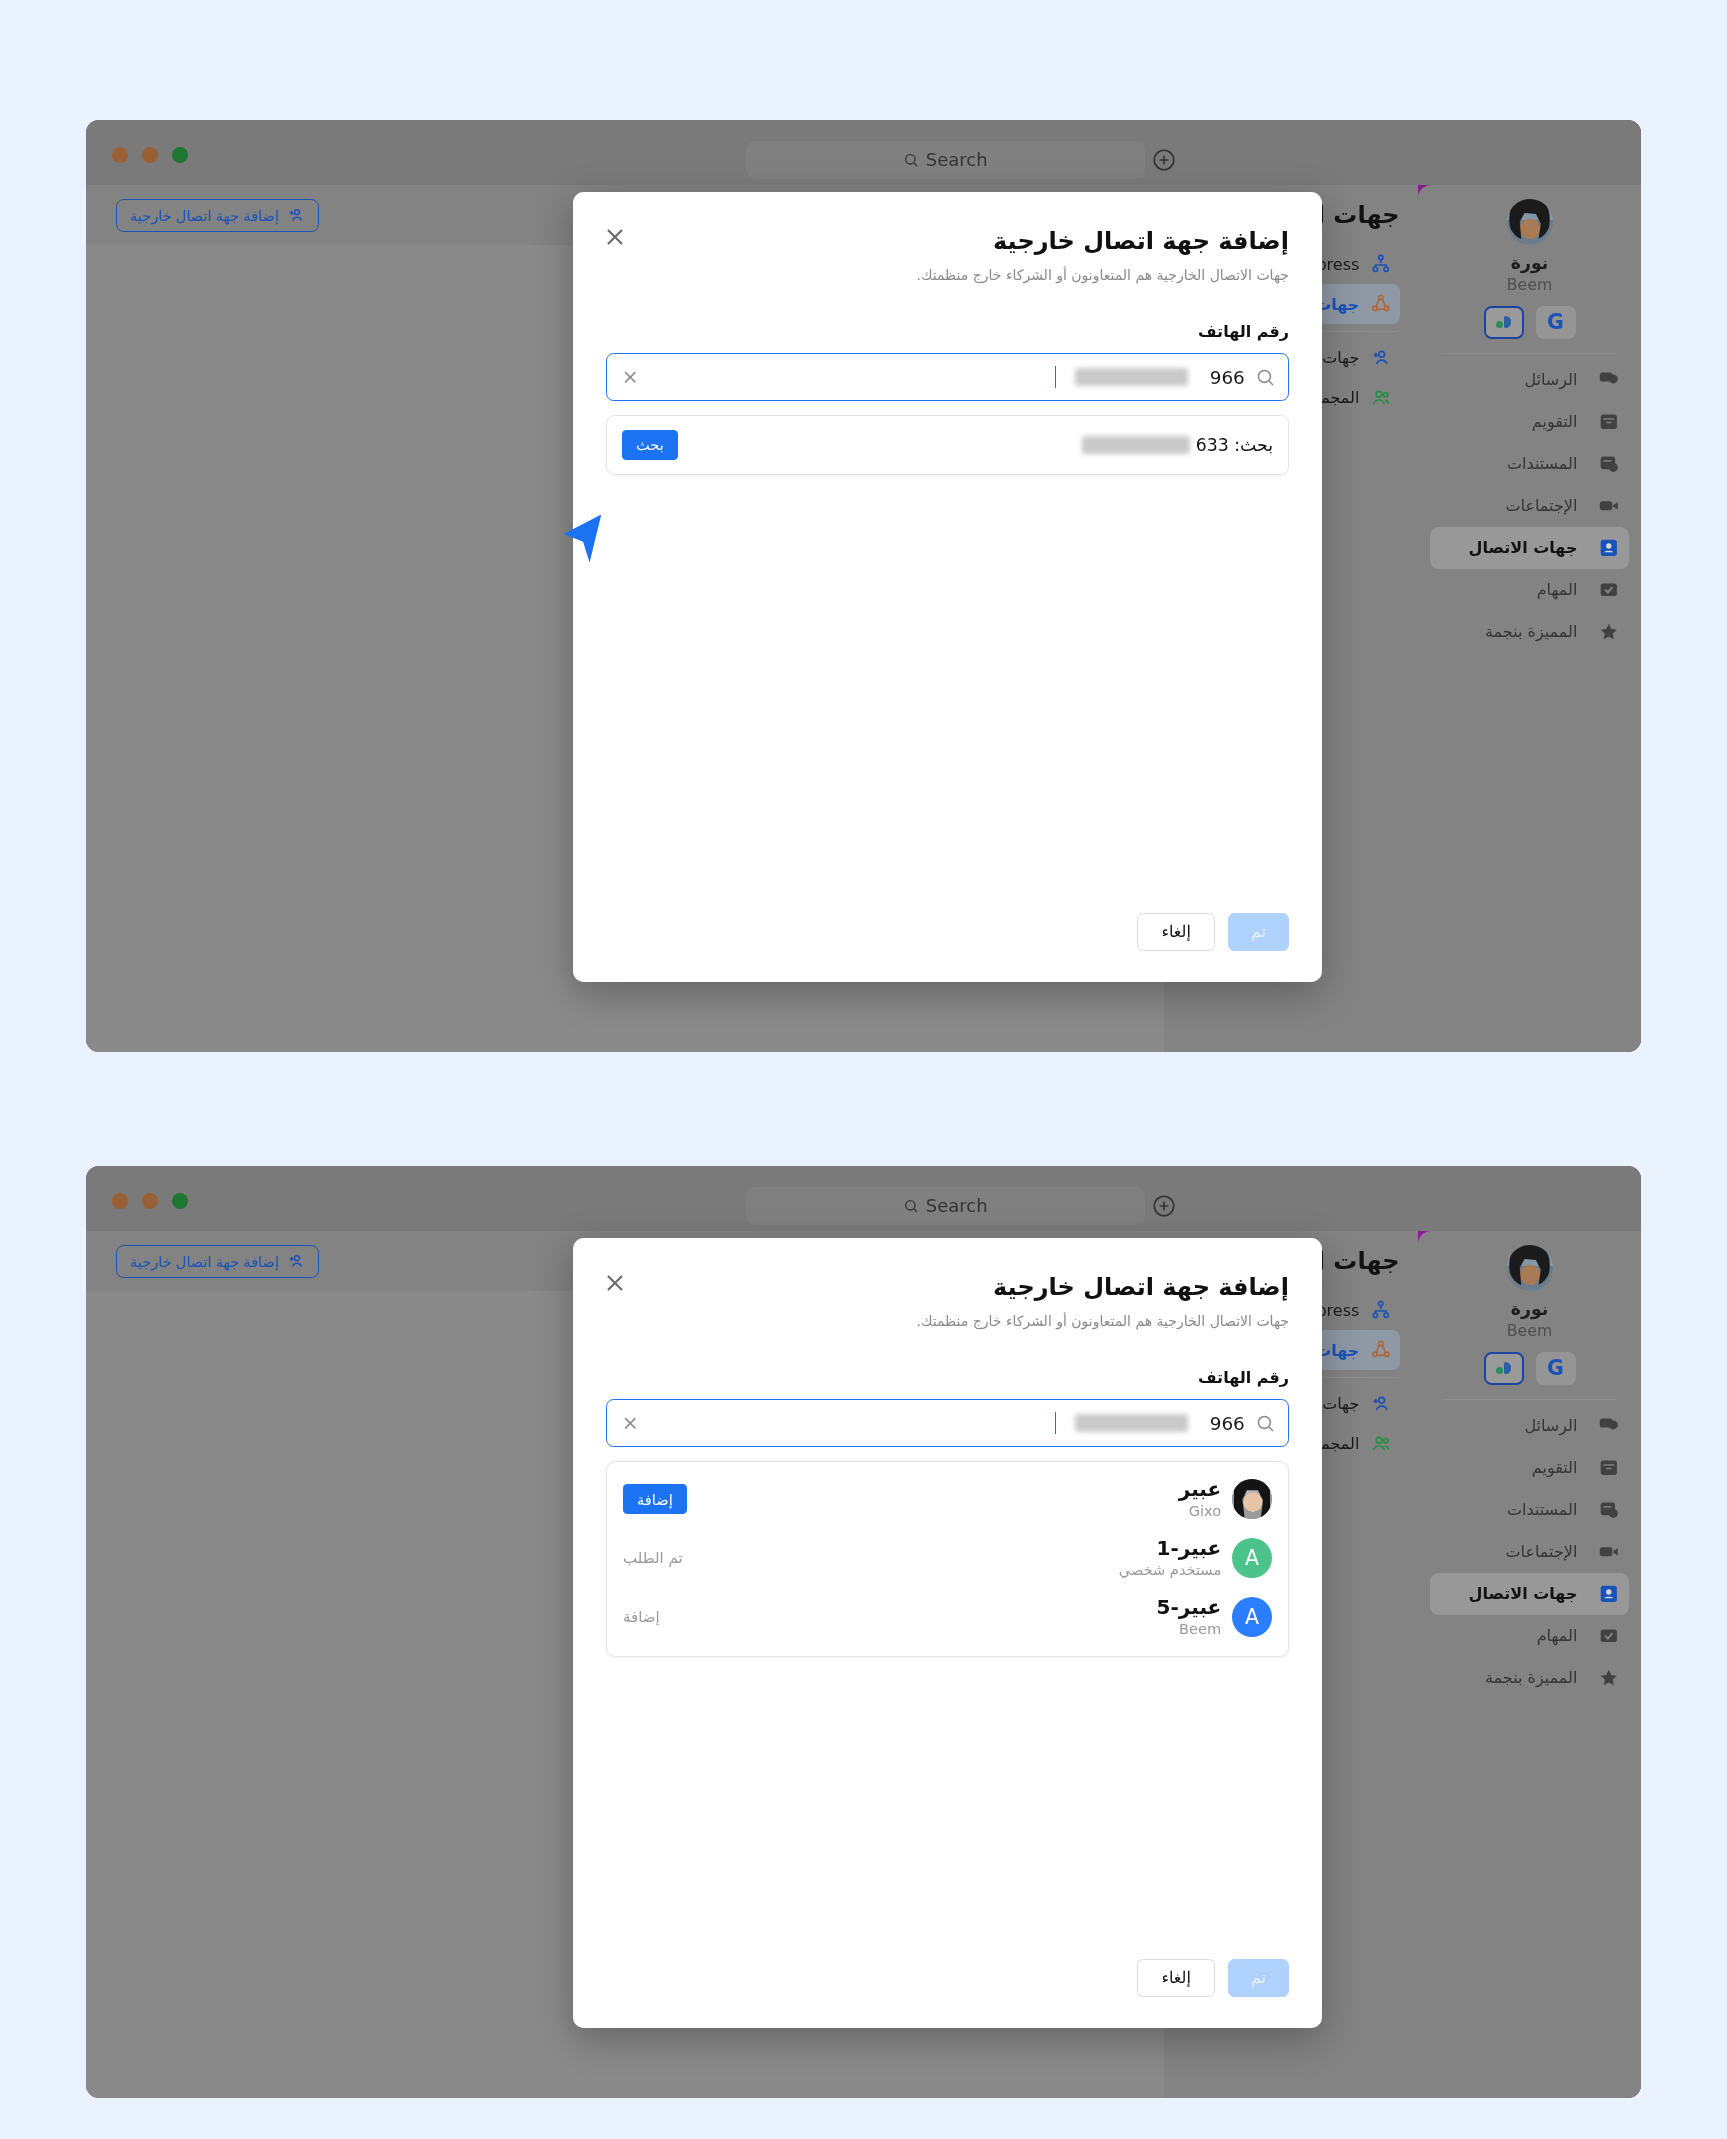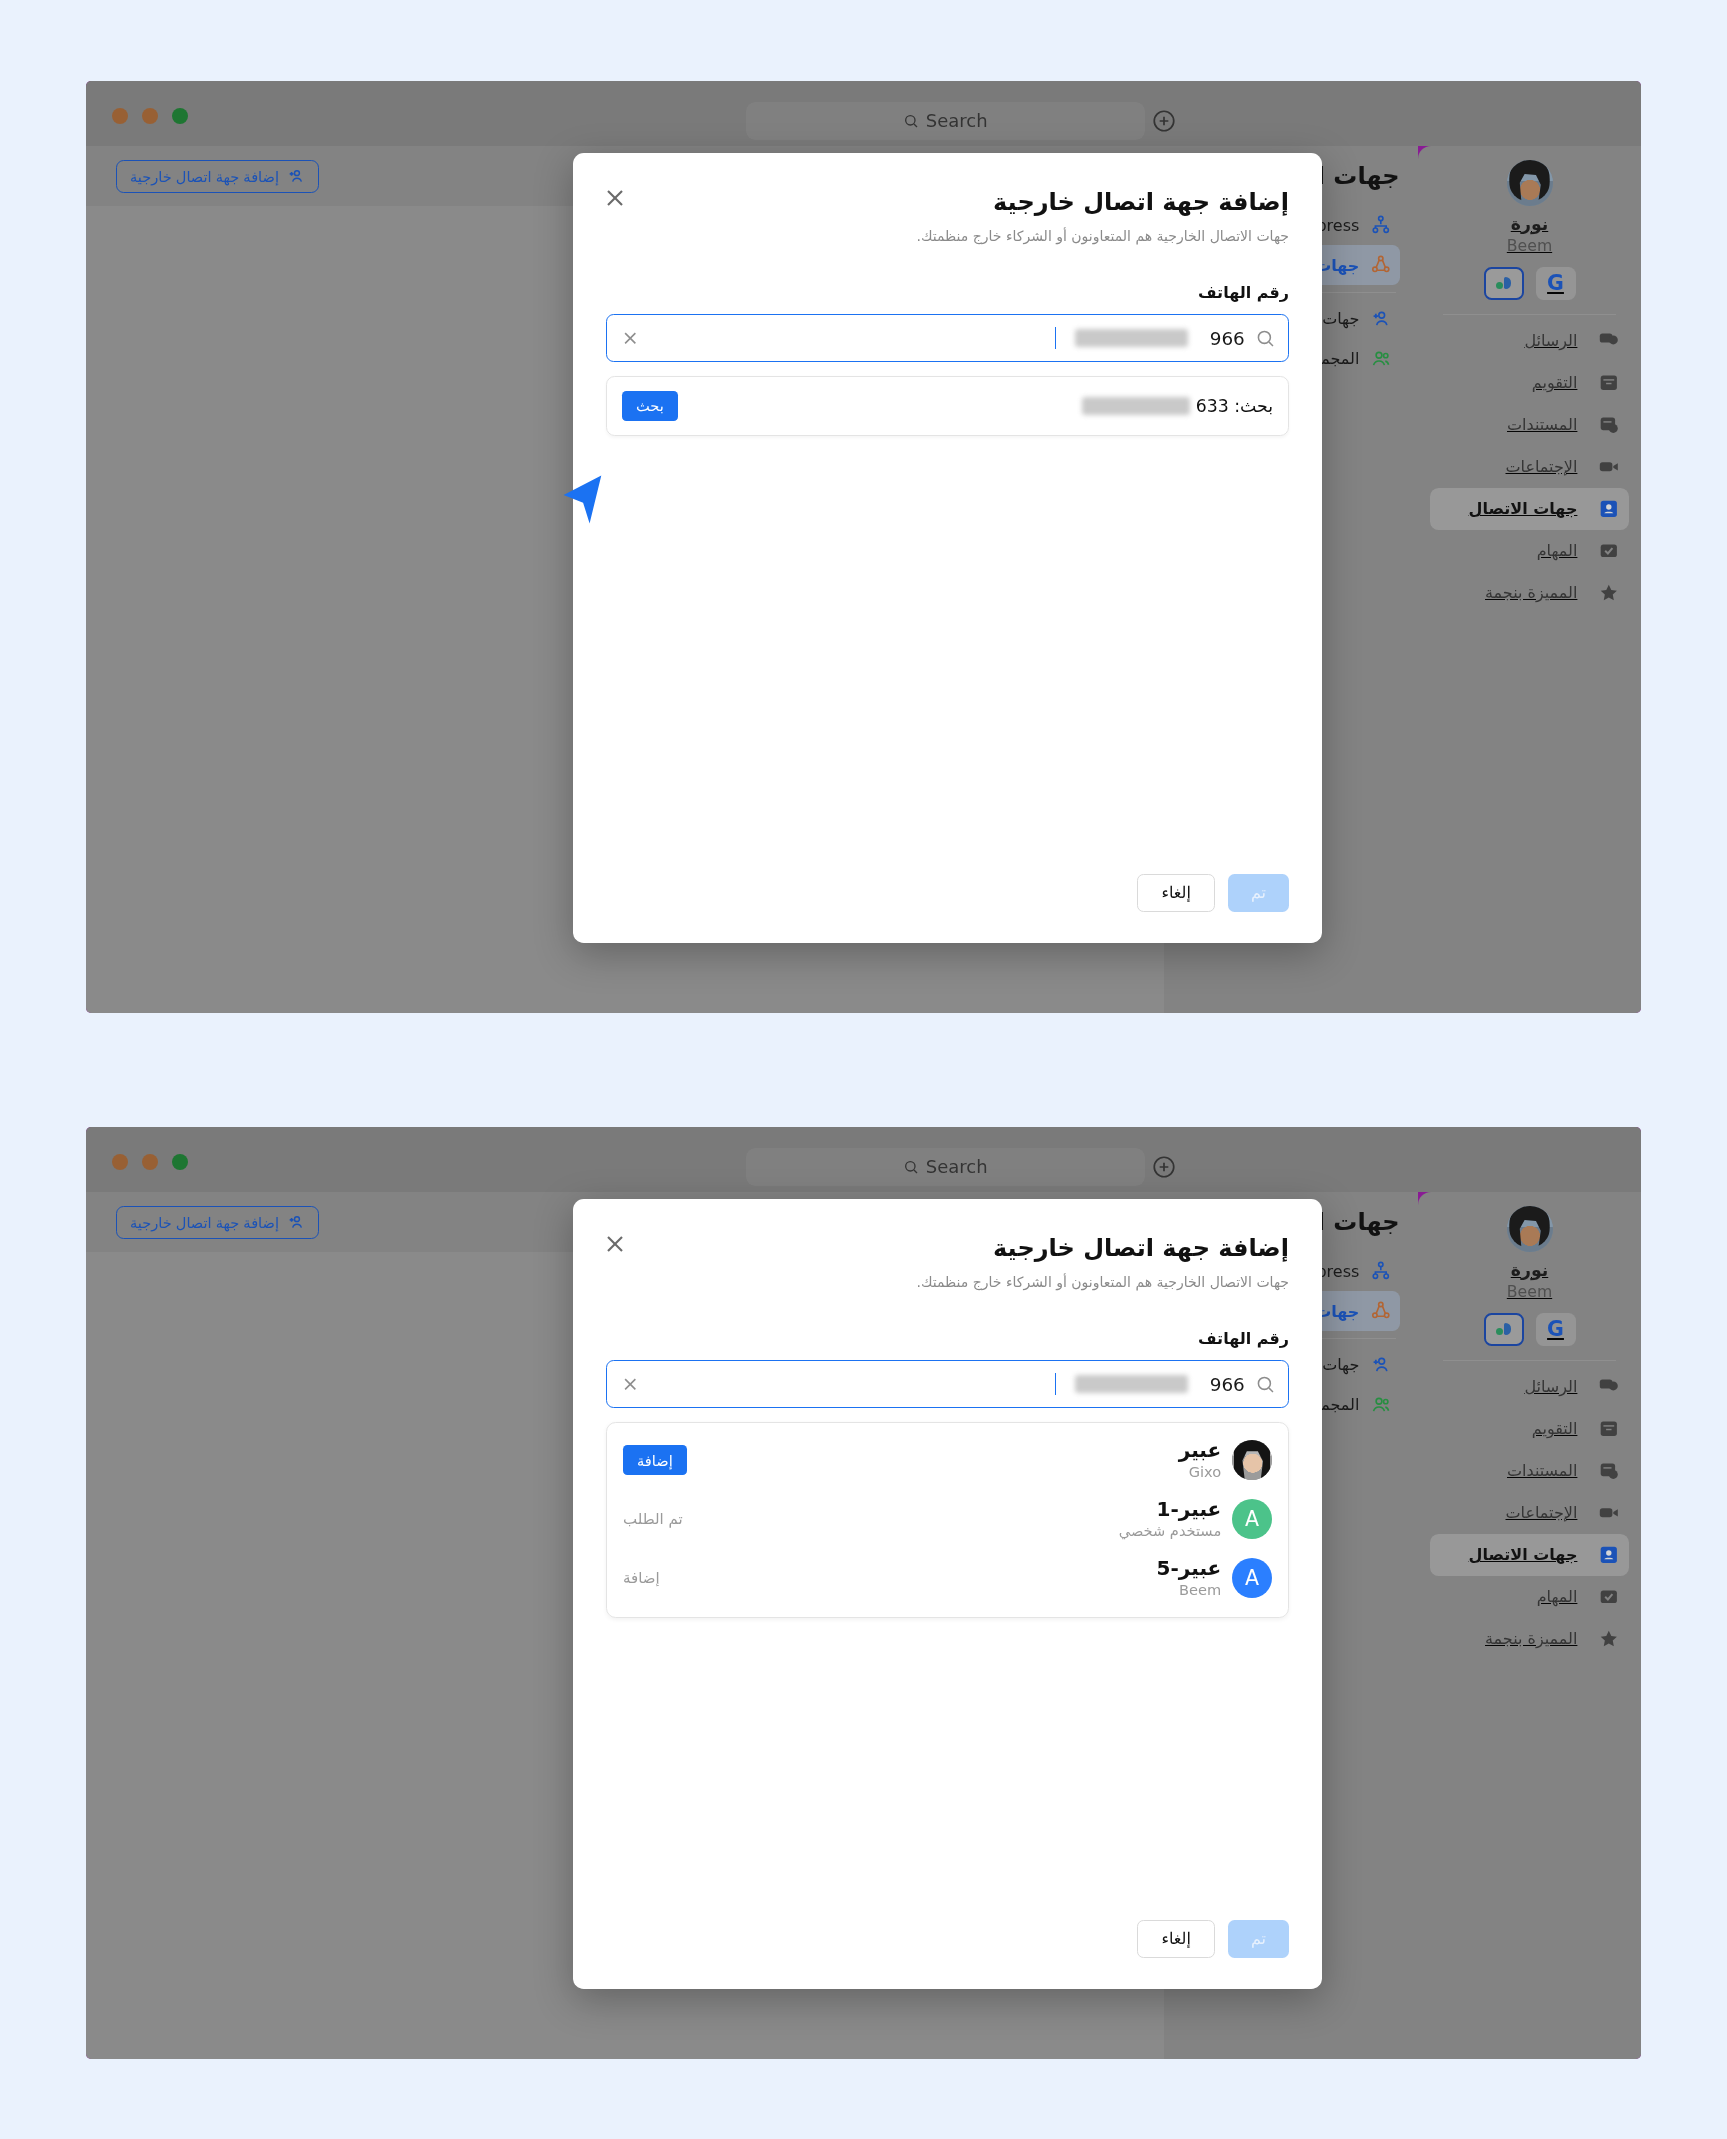--- a/index.html
+++ b/index.html
@@ -16,22 +16,23 @@
     height: 2140px;
     background: #eaf2fd;
     border-radius: 35px 35px 0 0;
     overflow: hidden;
   }
 
   
   .window {
     position: absolute;
     background: #a21caf;
-    border-radius: 5px;
+    border-radius: 13px;
     overflow: hidden;
+    margin-top: 39px;
   }
   .window.w1 { left: 86px; top: 81px; width: 1555px; height: 932px; }
   .window.w2 { left: 86px; top: 1127px; width: 1555px; height: 932px; }
 
   .titlebar {
     position: relative;
     height: 65px;
     background: #8f8f8f;
   }
   .traffic {
@@ -70,21 +71,20 @@
     flex-direction: row-reverse;
   }
 
   
   .rail {
     width: 223px;
     background: #9a9a9a;
     border-radius: 13px 0 0 0;
     padding-top: 14px;
     direction: rtl;
-    text-decoration: underline;
   }
   .rail-avatar {
     width: 46px; height: 46px;
     margin: 0 auto;
     border-radius: 50%;
     overflow: hidden;
     background: #8a9fb3;
     position: relative;
   }
   .rail-avatar .face-bg {

